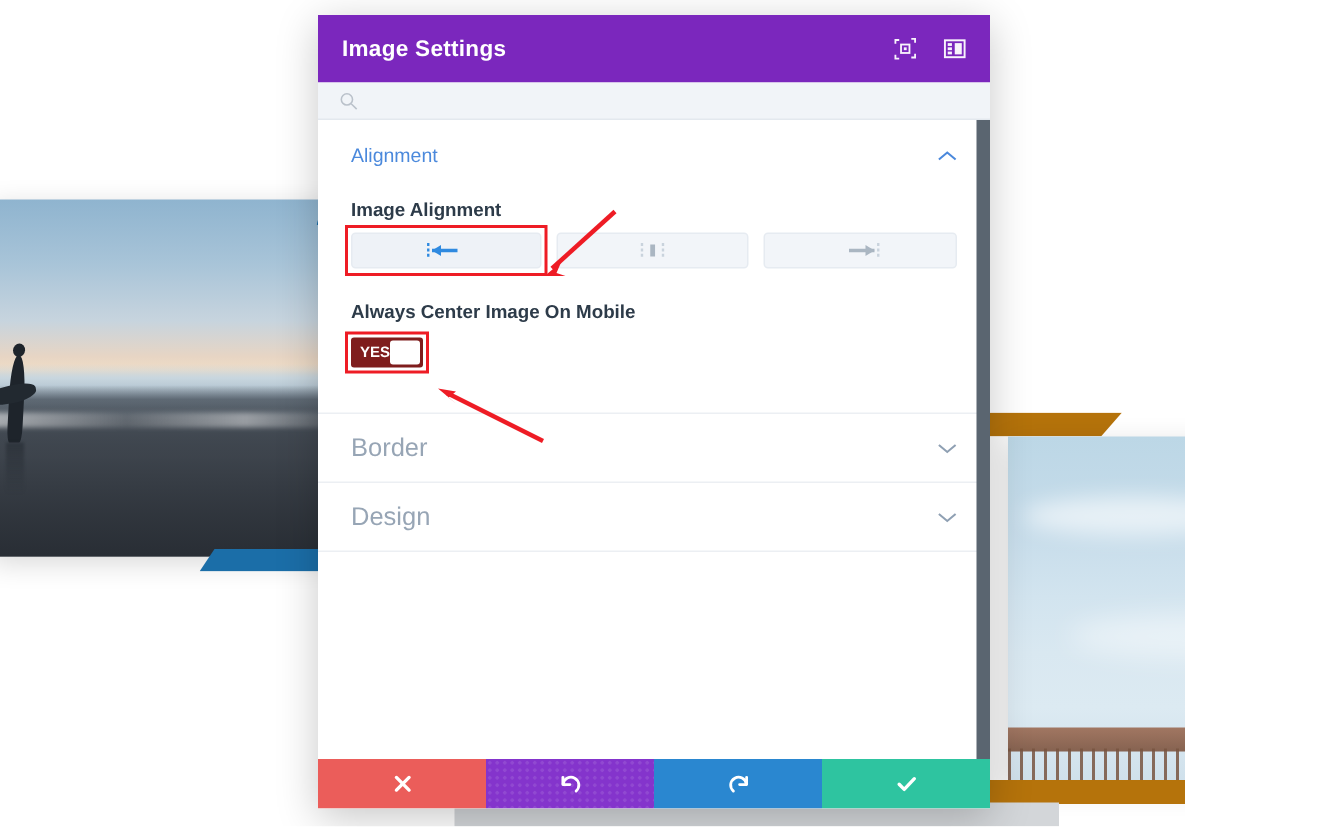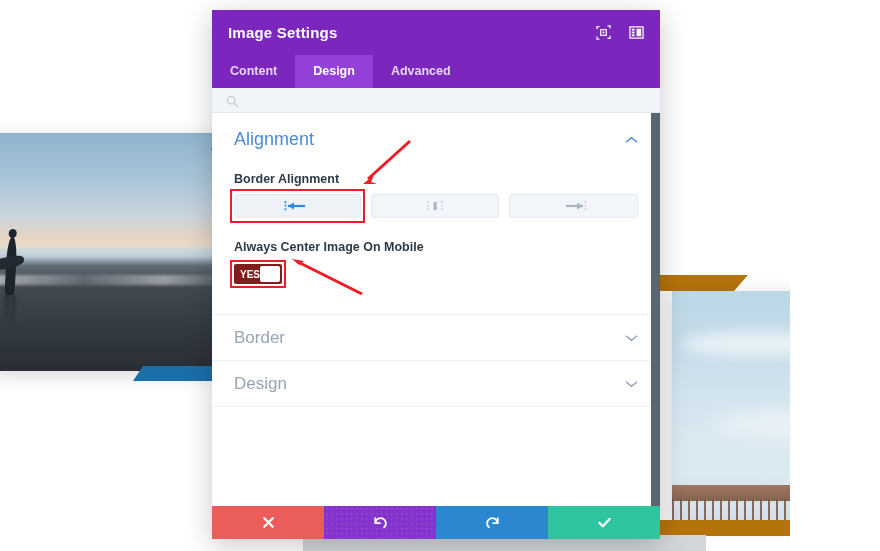--- a/index.html
+++ b/index.html
@@ -168,21 +168,21 @@
     color:#9aa4b0; font-family:"Liberation Sans", sans-serif; flex:1;
   }
   .search-icon { width:13px; height:13px; opacity:.55; }
 
   .panel-body { flex:1; overflow:hidden; background:#fff; position:relative; }
 
   .section-open { padding:16px 22px 6px 22px; }
   .section-head {
     display:flex; align-items:center; cursor:pointer;
   }
-  .section-title-open { color:#4b89dc; font-size:18px; }
+  .section-title-open { color:#4b89dc; font-size:13px; }
   .chev { margin-left:auto; color:#4b89dc; font-size:13px; line-height:1; }
 
   .field-label {
     margin-top:22px; font-size:12.5px; color:#2d3b49; font-weight:bold;
   }
   .align-row { margin-top:8px; display:flex; gap:10px; }
   .align-btn {
     flex:1; height:24px; background:#f2f5f9; border:1px solid #e6ebf1;
     border-radius:3px; display:flex; align-items:center; justify-content:center;
     cursor:pointer;
@@ -292,25 +292,20 @@
             <rect x="1" y="2" width="14" height="12" fill="none" stroke="#ffffff" stroke-width="1.4"></rect>
             <rect x="3" y="4" width="3" height="2" fill="#ffffff"></rect>
             <rect x="3" y="7" width="3" height="2" fill="#ffffff"></rect>
             <rect x="3" y="10" width="3" height="2" fill="#ffffff"></rect>
             <rect x="8" y="4" width="5" height="8" fill="#ffffff"></rect>
           </svg>
         </span>
       </div>
     </div>
 
-    <div class="tabs">
-      <div class="tab">Content</div>
-      <div class="tab active">Design</div>
-      <div class="tab">Advanced</div>
-    </div>
 
     <div class="searchbar">
       <span class="search-icon">
         <svg viewBox="0 0 16 16" width="13" height="13">
           <circle cx="6.5" cy="6.5" r="4.6" fill="none" stroke="#8e99a6" stroke-width="1.3"></circle>
           <line x1="10" y1="10" x2="14.5" y2="14.5" stroke="#8e99a6" stroke-width="1.3"></line>
         </svg>
       </span>
     </div>
 
@@ -319,21 +314,21 @@
       <div class="section-open">
         <div class="section-head">
           <div class="section-title-open">Alignment</div>
           <div class="chev">
             <svg viewBox="0 0 14 8" width="13" height="8">
               <polyline points="1,6.5 7,1.5 13,6.5" fill="none" stroke="#4b89dc" stroke-width="1.5"></polyline>
             </svg>
           </div>
         </div>
 
-        <div class="field-label">Border Alignment</div>
+        <div class="field-label">Image Alignment</div>
 
         <div class="align-row">
           <div class="align-wrap">
             <div class="align-btn active">
               <svg viewBox="0 0 26 12" width="26" height="12">
                 <line x1="1.5" y1="1" x2="1.5" y2="11" stroke="#2f8ae0" stroke-width="1.6" stroke-dasharray="2,1.6"></line>
                 <line x1="4" y1="6" x2="21" y2="6" stroke="#2f8ae0" stroke-width="2.2"></line>
                 <polygon points="4,6 10,2.4 10,9.6" fill="#2f8ae0"></polygon>
               </svg>
             </div>

